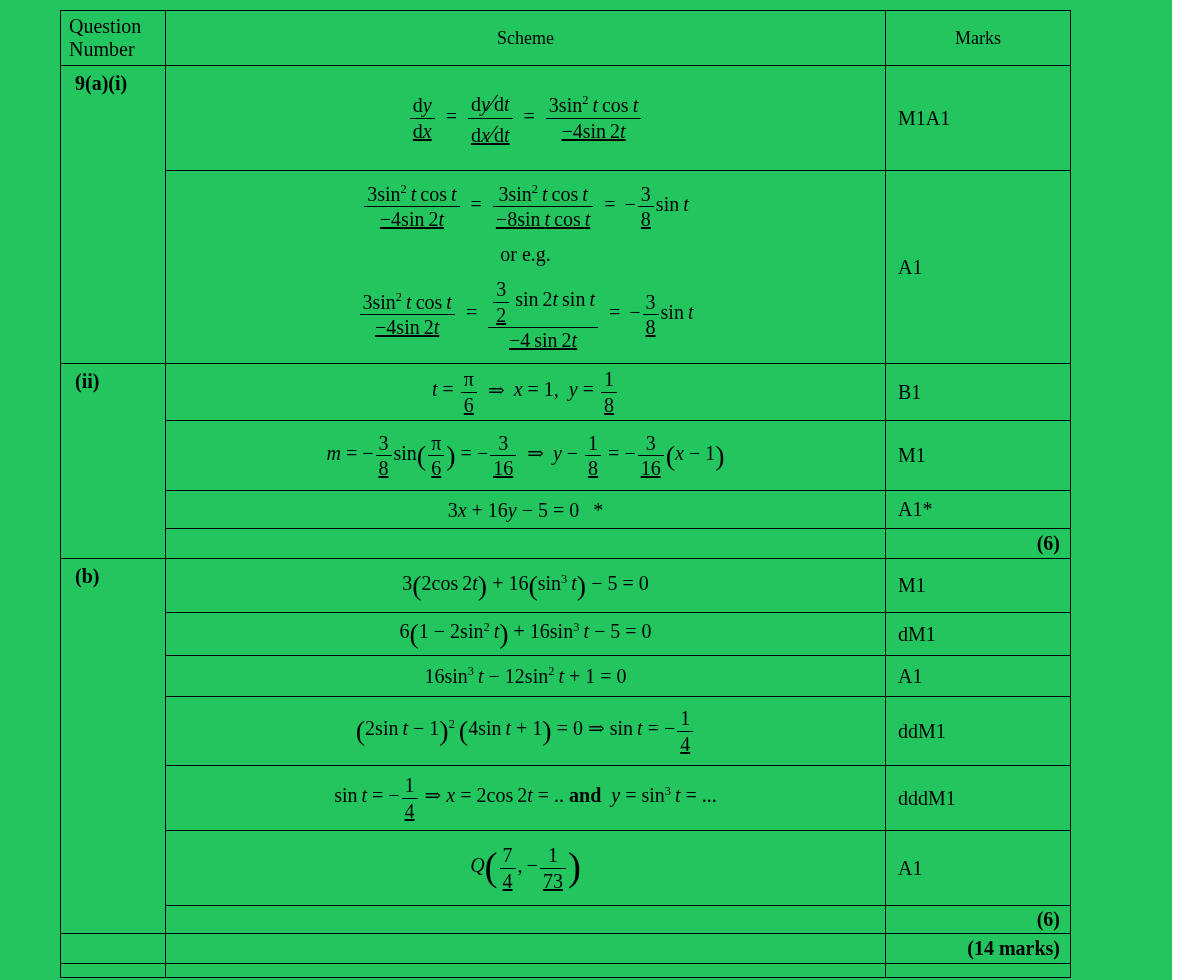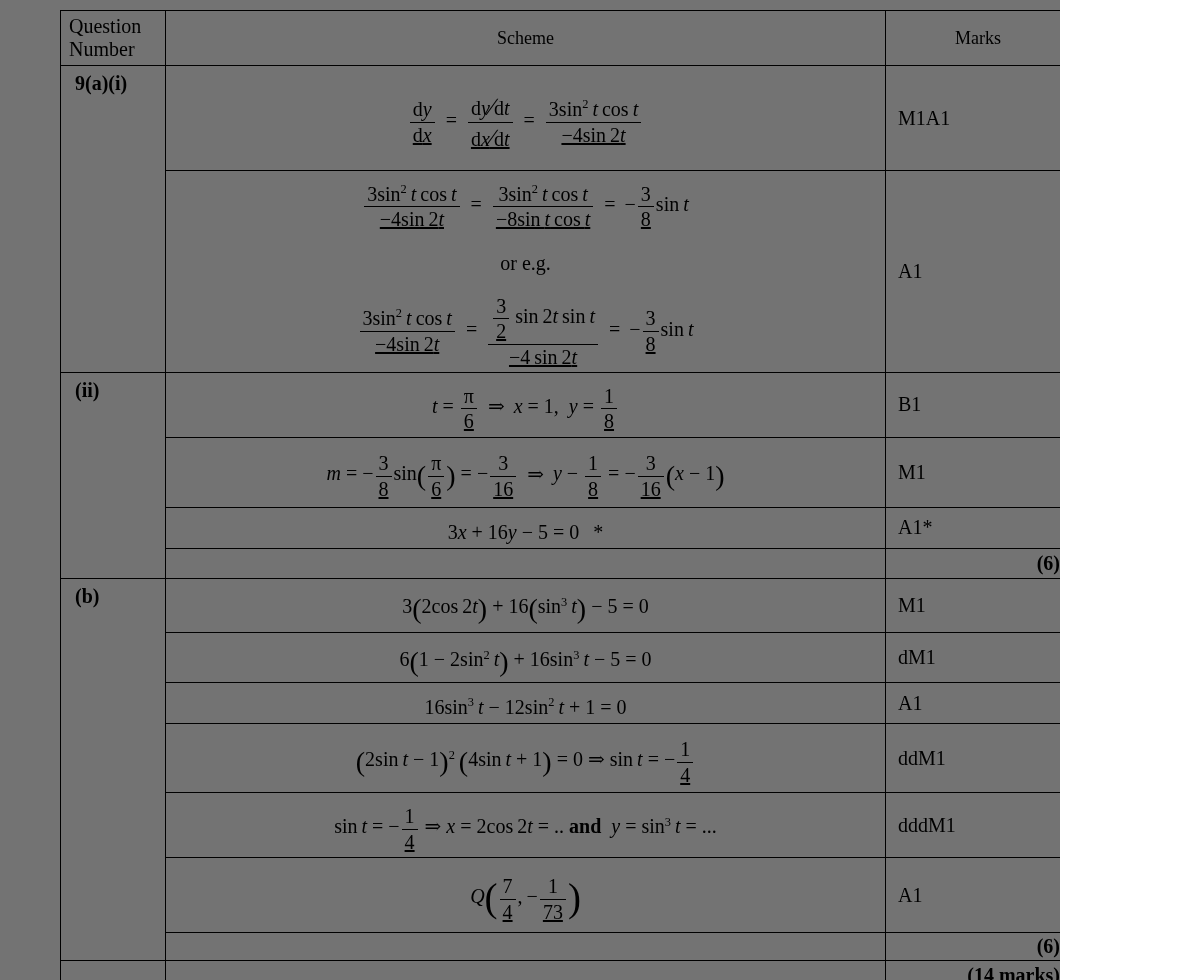--- a/index.html
+++ b/index.html
@@ -1,19 +1,19 @@
 <!DOCTYPE html>
 <html><head>
 <meta charset="utf-8">
 <style>
   html,body{margin:0;padding:0;background:#ffffff;}
   .sheet{
     position:relative;
-    width:1060px;height:980px;
-    background:#737373;
+    width:1172px;height:980px;
+    background:#22c55e;
     font-family:"Liberation Serif","DejaVu Serif",serif;
     color:#000;
     overflow:hidden;
   }
   table.ms{
     position:absolute;left:60px;top:10px;
     border-collapse:collapse;
     table-layout:fixed;
     width:1010px;
   }
@@ -22,21 +22,21 @@
     overflow:hidden;
   }
   .hq{font-size:20px;vertical-align:middle;text-align:left;padding:2px 4px 2px 8px;line-height:1.15;}
   .hc{font-size:18px;vertical-align:middle;text-align:center;}
   .qcell{font-weight:bold;font-size:20px;vertical-align:top;text-align:left;padding:6px 4px 0 14px;}
   .scell{font-size:20px;vertical-align:middle;text-align:center;padding:4px 8px;}
   .mcell{font-size:20px;vertical-align:middle;text-align:left;padding:2px 6px 2px 12px;}
   .sub{text-align:right;font-weight:bold;padding-right:10px;}
   .stack{display:flex;flex-direction:column;align-items:center;gap:12px;}
   
-  .m{line-height:1.2;margin-top:8px;}
+  .m{line-height:1.2;}
   .m i{font-style:italic;}
   .m sup{font-size:0.62em;line-height:0;}
   .frac{display:inline-block;vertical-align:middle;text-align:center;line-height:1.12;margin:0 2px;}
   .frac .num{display:block;padding:0 3px 1px;}
   .frac .den{display:block;border-top:1.4px solid #000;padding:1px 3px 0;text-decoration:underline;}
   .rel{display:inline-block;margin:0 9px;}
   .dslash{font-size:1.25em;}
   .bigp{font-size:140%;vertical-align:middle;}
   .bigp2{font-size:195%;vertical-align:middle;}
 </style>

